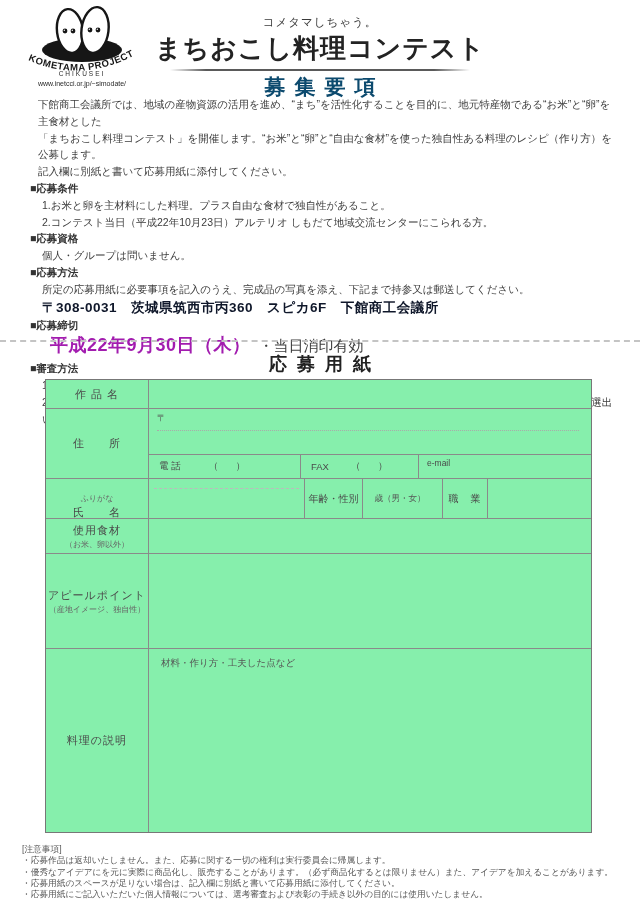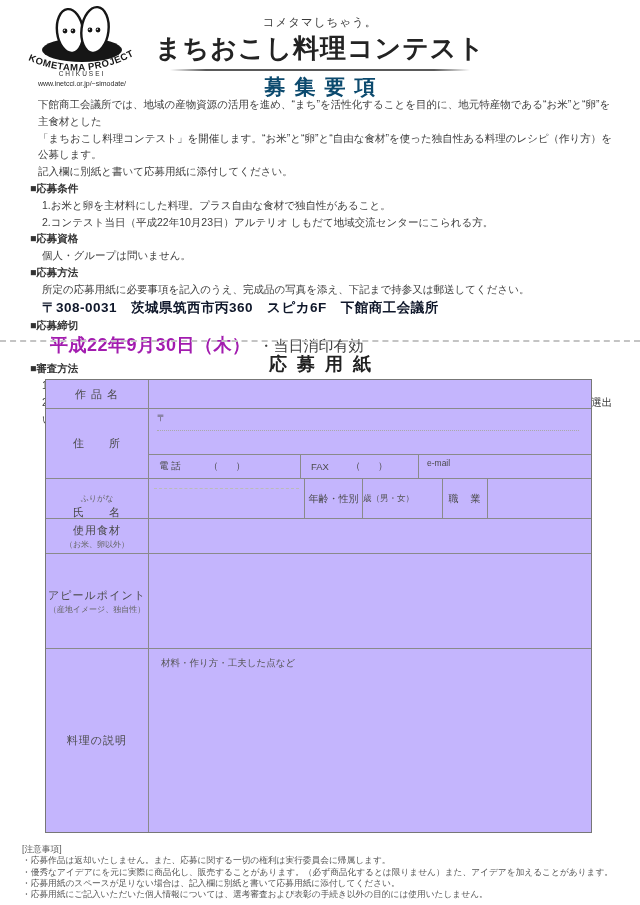--- a/index.html
+++ b/index.html
@@ -29,21 +29,21 @@
   .deadline-note { font-size:15px; margin-left:5px; color:#3c3c3c;font-family:Liberation Serif, serif; }
 
   
   .cut-line { position:absolute; top:340px; left:0; width:640px; border-top:2px dashed #c4c4c4; }
 
   
   .form-title { position:absolute; top:352px; left:0; right:0; text-align:center;
     font-family:"Liberation Serif","DejaVu Serif",serif; font-weight:bold; font-size:18px;
     letter-spacing:10px; padding-left:10px; color:#222; }
 
-  .app-table { position:absolute; left:45px; top:379px; width:547px; border:1px solid #777; background:#c4b5fd; }
+  .app-table { position:absolute; left:45px; top:379px; width:547px; border:1px solid #777; background:#86efac; }
   .row { display:flex; border-bottom:1px solid #8a8a8a; }
   .row:last-child { border-bottom:none; }
   .r1 { height:29px; } .r2 { height:70px; } .r3 { height:40px; }
   .r4 { height:35px; } .r5 { height:95px; } .r6 { height:183px; }
 
   .label-cell { width:103px; border-right:1px solid #8a8a8a; display:flex; flex-direction:column;
     align-items:center; justify-content:center; font-size:11px; color:#4a4a4a; letter-spacing:1px; text-align:center; }
   .label-note { font-size:8px; color:#666; letter-spacing:0; margin-top:1px; }
   .label-note.above { margin-top:16px; margin-bottom:1px; }
   .content-cell { flex:1; position:relative; }
@@ -55,21 +55,21 @@
   .contact-cell { display:flex; align-items:center; font-size:9.5px; color:#4a4a4a; padding-left:10px; }
   .phone-cell { width:152px; border-right:1px solid #8a8a8a; }
   .fax-cell { width:118px; border-right:1px solid #8a8a8a; }
   .email-cell { flex:1; font-size:8.5px; color:#4a4a4a; padding:3px 0 0 8px; }
   .paren { margin-left:28px; letter-spacing:4px; }
   .fax-cell .paren { margin-left:22px; }
 
   .name-cell { width:156px; border-right:1px solid #8a8a8a; position:relative; }
   .furigana-line { position:absolute; top:9px; left:5px; right:5px; border-top:1px dashed #bbb; }
   .age-label-cell { width:58px; border-right:1px solid #8a8a8a; display:flex; align-items:center; justify-content:center; font-size:10px; color:#4a4a4a; }
-  .age-value-cell { width:80px; border-right:1px solid #8a8a8a; display:flex; align-items:center; justify-content:flex-start; padding-right:5px; font-size:8.5px; color:#555; }
+  .age-value-cell { width:80px; border-right:1px solid #8a8a8a; display:flex; align-items:center; justify-content:center; padding-right:5px; font-size:8.5px; color:#555; }
   .job-label-cell { width:45px; border-right:1px solid #8a8a8a; display:flex; align-items:center; justify-content:center; font-size:10px; letter-spacing:1px; color:#4a4a4a; }
   .blank-cell { flex:1; }
 
   .desc-note { position:absolute; top:8px; left:12px; font-size:9.5px; color:#555; }
 
   
   .notes { position:absolute; left:22px; top:844px; width:605px; font-size:8.7px; line-height:11.3px; color:#555; }
 </style>
 </head>
 <body>

